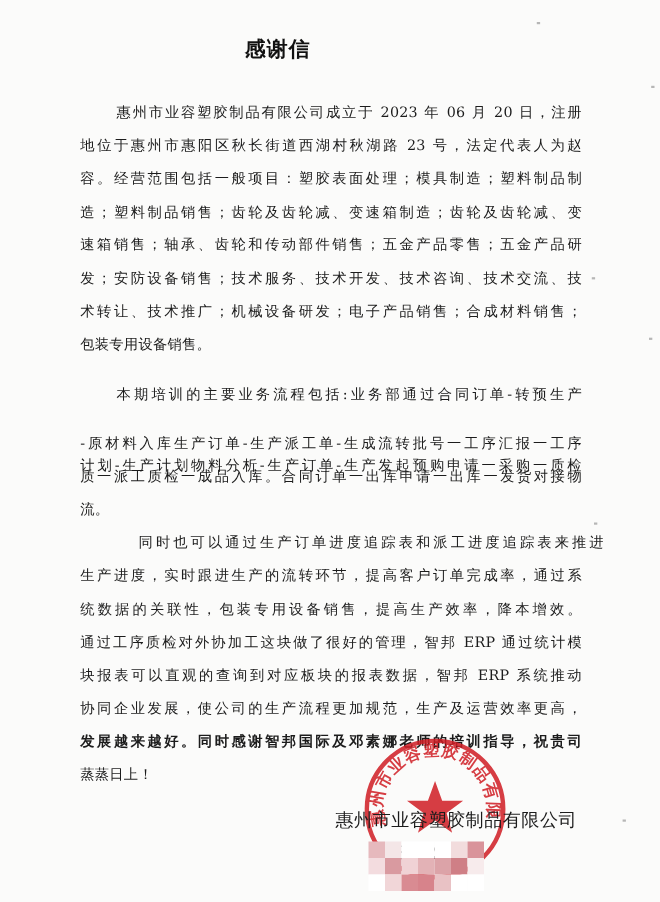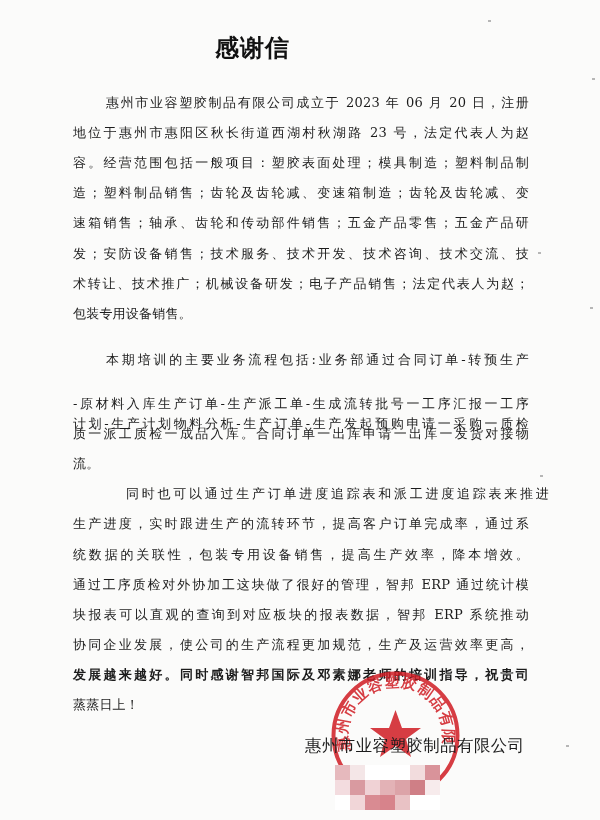--- a/index.html
+++ b/index.html
@@ -6,21 +6,21 @@
   body {
     width: 600px; height: 820px; overflow: hidden;
     background: #fbfbfa;
     font-family: "DejaVu Serif", "Liberation Serif", serif;
     color: #1c1c1c;
     position: relative;
   }
   .page { position: absolute; left: 0; top: 0; width: 600px; height: 820px; }
   .title {
     position: absolute; top: 32px; left: 0; width: 505px;
-    text-align: center; font-size: 24px; font-weight: bold; letter-spacing: 1px;
+    text-align: center; font-size: 19px; font-weight: bold; letter-spacing: 1px;
     font-family: "DejaVu Sans", "Liberation Sans", sans-serif;
     color: #111;
   }
   .line {
     position: absolute; left: 73px; width: 456px;
     font-size: 13px; line-height: 20px; white-space: nowrap;
     text-align: justify; text-align-last: justify;
     letter-spacing: 0.2px;
   }
   .line.last { text-align-last: left; }
@@ -50,21 +50,21 @@
 <div class="page">
   <div class="title">感谢信</div>
 
   <div id="body-lines">
       <div class="line indent" style="top: 93px;">惠州市业容塑胶制品有限公司成立于 2023 年 06 月 20 日，注册</div>
       <div class="line" style="top: 123.1px;">地位于惠州市惠阳区秋长街道西湖村秋湖路 23 号，法定代表人为赵</div>
       <div class="line" style="top: 153.2px;">容。经营范围包括一般项目：塑胶表面处理；模具制造；塑料制品制</div>
       <div class="line" style="top: 183.3px; font-family: Liberation Serif, serif;">造；塑料制品销售；齿轮及齿轮减、变速箱制造；齿轮及齿轮减、变</div>
       <div class="line" style="top: 213.4px;">速箱销售；轴承、齿轮和传动部件销售；五金产品零售；五金产品研</div>
       <div class="line" style="top: 243.5px;">发；安防设备销售；技术服务、技术开发、技术咨询、技术交流、技</div>
-      <div class="line" style="top: 273.6px;">术转让、技术推广；机械设备研发；电子产品销售；法定代表人为赵；</div>
+      <div class="line" style="top: 273.6px;">术转让、技术推广；机械设备研发；电子产品销售；合成材料销售；</div>
       <div class="line last" style="top: 303.7px;">包装专用设备销售。</div>
       <div class="line indent" style="top: 333.8px; margin-top: 16px;">本期培训的主要业务流程包括:业务部通过合同订单-转预生产</div>
       <div class="line" style="top: 366px; margin-top: 48px;">计划-生产计划物料分析-生产订单-生产发起预购申请一采购一质检</div>
       <div class="line" style="top: 394px;">-原材料入库生产订单-生产派工单-生成流转批号一工序汇报一工序</div>
       <div class="line" style="top: 424.1px;">质一派工质检一成品入库。合同订单一出库申请一出库一发货对接物</div>
       <div class="line last" style="top: 454.2px;">流。</div>
       <div class="line indent" style="top: 484.3px; margin-left: 20px;">同时也可以通过生产订单进度追踪表和派工进度追踪表来推进</div>
       <div class="line" style="top: 514.4px;">生产进度，实时跟进生产的流转环节，提高客户订单完成率，通过系</div>
       <div class="line" style="top: 544.5px;">统数据的关联性，包装专用设备销售，提高生产效率，降本增效。</div>
       <div class="line" style="top: 574.6px;">通过工序质检对外协加工这块做了很好的管理，智邦 ERP 通过统计模</div>

